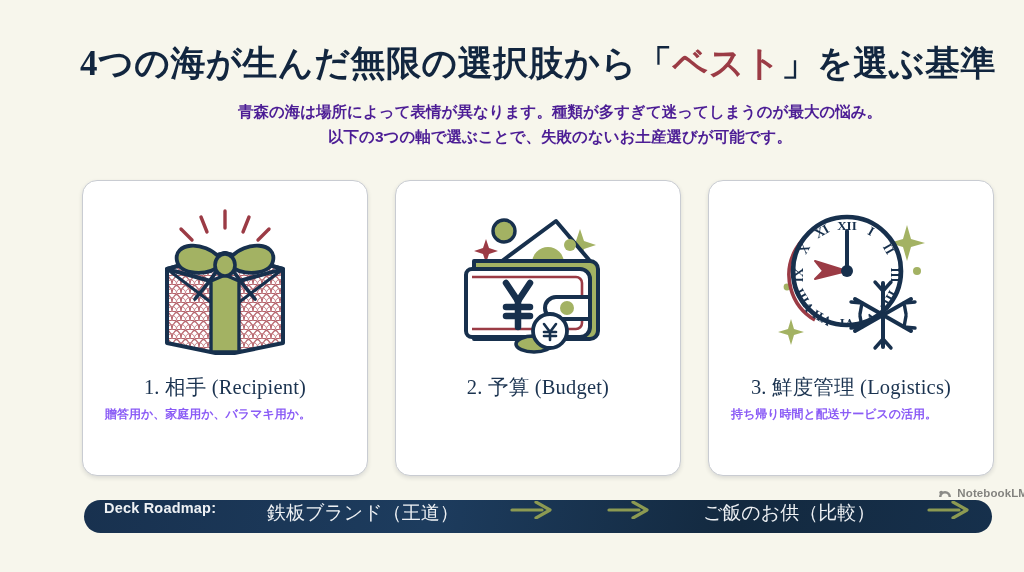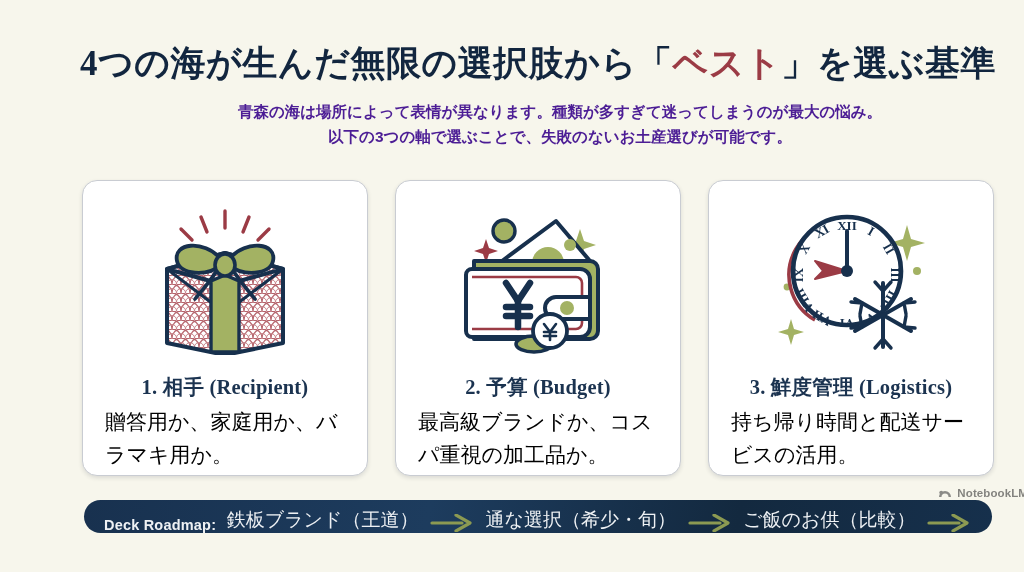--- a/index.html
+++ b/index.html
@@ -84,46 +84,46 @@
     justify-content: center;
   }
   .card-icon svg { display: block; }
   .card-title {
     position: absolute;
     left: 0; top: 192px;
     width: 100%;
     text-align: center;
     font-family: "Liberation Serif", "DejaVu Serif", serif;
     font-size: 20.5px;
-    font-weight: bold;
+    font-weight: normal;
     color: #1b3category;
     color: #1b3350;
     letter-spacing: 0.2px;
     white-space: nowrap;
   }
   .card-desc {
     position: absolute;
     left: 22px; top: 224px;
     width: 244px;
     text-align: left;
-    font-size: 21px;
+    font-size: 12px;
     line-height: 1.58;
-    color: #000000;
-    font-weight: 400;
+    color: #8b5cf6;
+    font-weight: 700;
   }
 
   
   .roadmap {
     position: absolute;
     left: 58px; top: 500px;
     width: 908px; height: 33px;
     border-radius: 17px;
     background: linear-gradient(100deg, #18314f 0%, #1d3c5e 38%, #13293f 72%, #16304c 100%);
     display: flex;
-    align-items: flex-end;
+    align-items: flex-start;
     justify-content: space-between;
     padding: 0 20px;
     box-sizing: border-box;
     overflow: hidden;
   }
   .rm-lead {
     color: #eef1f4;
     font-size: 14.5px;
     font-weight: 600;
     letter-spacing: 0.2px;
@@ -257,21 +257,20 @@
           <g stroke="#17304d" stroke-width="2.6" stroke-linecap="round" fill="none">
             <line x1="88" y1="121" x2="94" y2="129"></line>
             <line x1="100" y1="121" x2="94" y2="129"></line>
             <line x1="94" y1="129" x2="94" y2="137"></line>
             <line x1="88" y1="129" x2="100" y2="129"></line>
             <line x1="88" y1="133" x2="100" y2="133"></line>
           </g>
         </svg>
       </div>
       <div class="card-title">2. 予算 (Budget)</div>
-      <div class="card-desc">最高級ブランドか、コスパ重視の加工品か。</div>
     </div>
 
     <div class="card">
       <div class="card-icon">
         <svg width="164" height="152" viewBox="0 0 164 152" aria-hidden="true">
 
           <path d="M138 22 L142 36 L156 40 L142 44 L138 58 L134 44 L120 40 L134 36 Z" fill="#a3b263"></path>
           <path d="M22 116 L25 126 L35 129 L25 132 L22 142 L19 132 L9 129 L19 126 Z" fill="#a3b263"></path>
           <circle cx="148" cy="68" r="4" fill="#a3b263"></circle>
           <circle cx="18" cy="84" r="3.4" fill="#a3b263"></circle>
@@ -322,21 +321,20 @@
 
   <div class="roadmap">
     <div class="rm-lead">Deck Roadmap:</div>
     <div class="rm-step">鉄板ブランド（王道）</div>
     <div class="rm-arrow">
       <svg width="44" height="18" viewBox="0 0 44 18" aria-hidden="true">
         <line x1="2" y1="9" x2="32" y2="9" stroke="#8c9a52" stroke-width="3.2" stroke-linecap="round"></line>
         <polyline points="26,1 40,9 26,17" fill="none" stroke="#8c9a52" stroke-width="3.2" stroke-linecap="round" stroke-linejoin="round"></polyline>
       </svg>
     </div>
-    <div class="rm-step">通な選択（希少・旬）</div>
     <div class="rm-arrow">
       <svg width="44" height="18" viewBox="0 0 44 18" aria-hidden="true">
         <line x1="2" y1="9" x2="32" y2="9" stroke="#8c9a52" stroke-width="3.2" stroke-linecap="round"></line>
         <polyline points="26,1 40,9 26,17" fill="none" stroke="#8c9a52" stroke-width="3.2" stroke-linecap="round" stroke-linejoin="round"></polyline>
       </svg>
     </div>
     <div class="rm-step">ご飯のお供（比較）</div>
     <div class="rm-arrow">
       <svg width="44" height="18" viewBox="0 0 44 18" aria-hidden="true">
         <line x1="2" y1="9" x2="32" y2="9" stroke="#8c9a52" stroke-width="3.2" stroke-linecap="round"></line>

